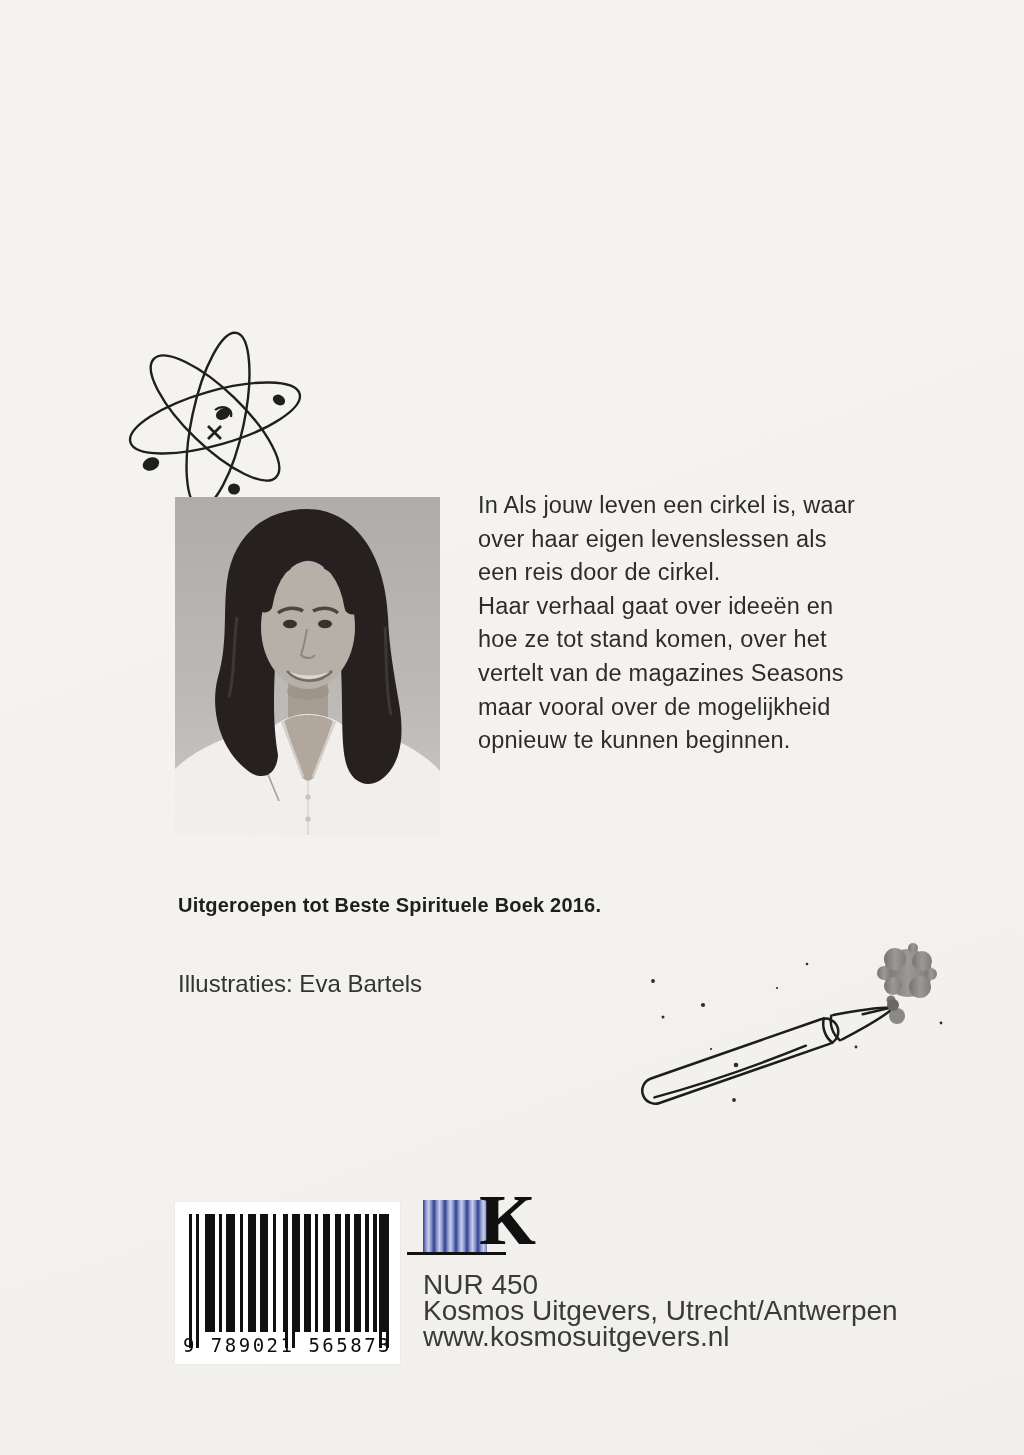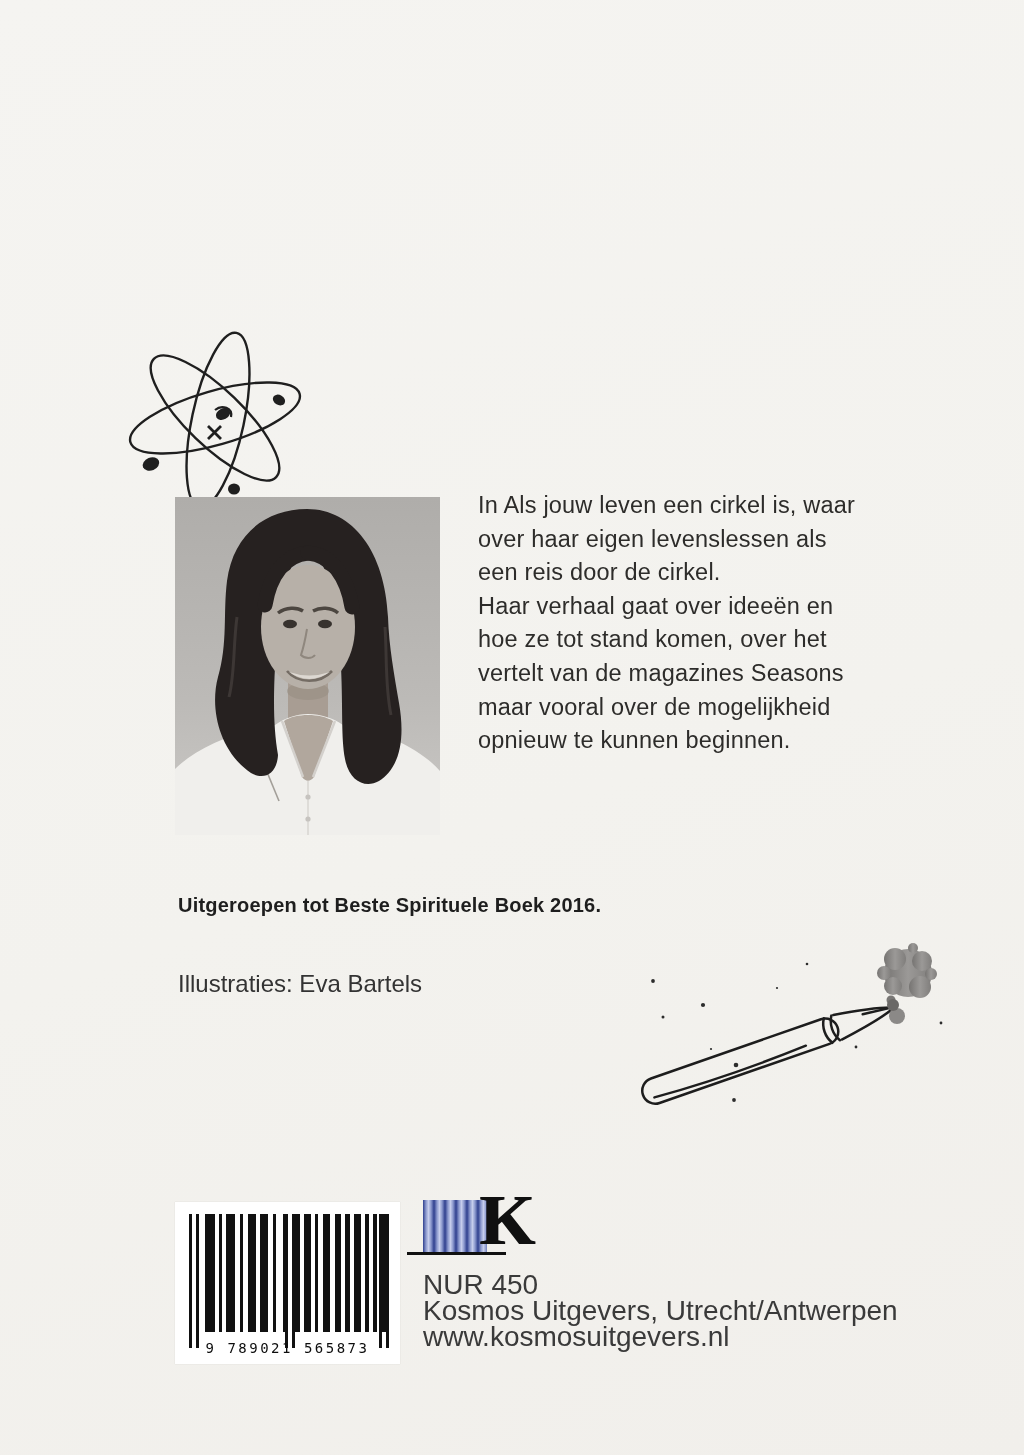--- a/index.html
+++ b/index.html
@@ -58,21 +58,21 @@
       #111 84% 87.5%,#fff 87.5% 89.5%,#111 89.5% 91.5%,#fff 91.5% 93.5%,
       #111 93.5% 95.5%,#fff 95.5% 97%,#111 97% 100%);
   }
   .barcode .guard{position:absolute;top:12px;width:3px;height:134px;background:#111;}
   .barcode .g1{left:14px;} .barcode .g2{left:21px;}
   .barcode .g3{left:110px;} .barcode .g4{left:117px;}
   .barcode .g5{left:204px;} .barcode .g6{left:211px;}
   .barcode .digits{
     position:absolute;left:0;right:0;bottom:8px;text-align:center;
     font-family:"DejaVu Sans Mono","Liberation Mono",monospace;
-    font-size:14px;letter-spacing:2.5px;color:#0d0d0d;white-space:nowrap;
+    font-size:19px;letter-spacing:2.5px;color:#0d0d0d;white-space:nowrap;
   }
   
   .publisher{position:absolute;left:423px;top:1200px;width:420px;}
   .logo{position:relative;width:160px;height:60px;}
   .logo .stripes{
     position:absolute;left:0;top:0;width:64px;height:52px;
     background:repeating-linear-gradient(90deg,
       #2f3f8e 0px,#8d9ace 3px,#c6cdec 5.5px,#8d9ace 8px,#2f3f8e 11px);
   }
   .logo .underline{

